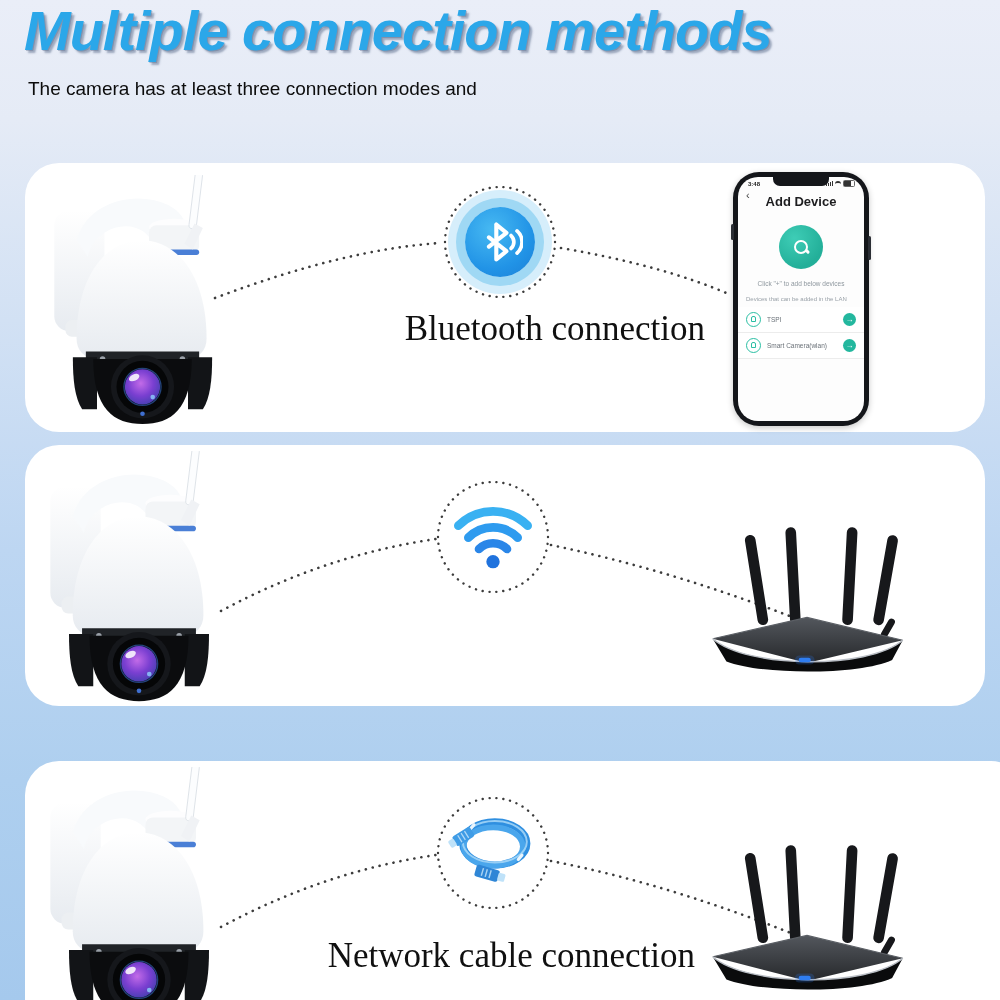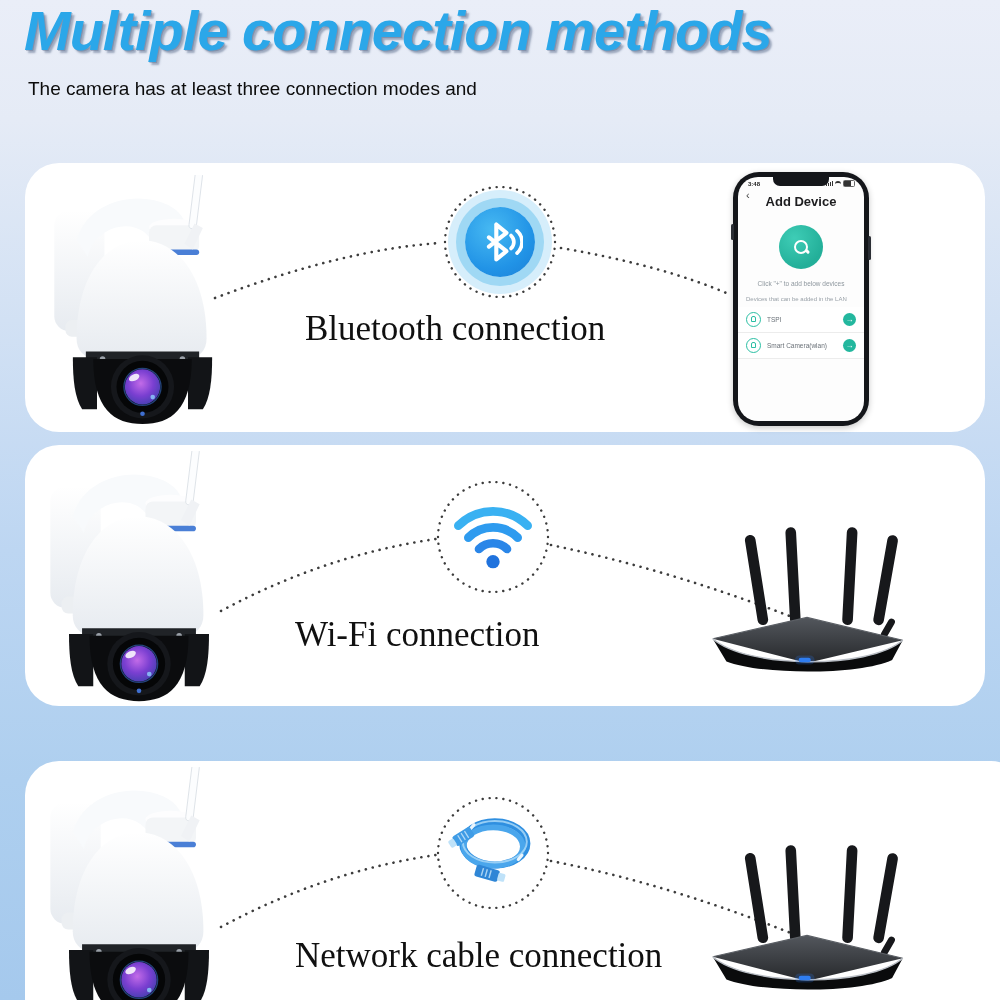--- a/index.html
+++ b/index.html
@@ -19,21 +19,21 @@
   .sub2{position:absolute;left:40px;top:107px;font-size:23px;color:#0c0c0c;white-space:nowrap;}
   
   .panel{position:absolute;left:25px;width:960px;background:#fff;border-radius:34px;}
   #panel-bt{top:163px;height:269px;}
   #panel-wifi{top:445px;height:261px;}
   #panel-cable{top:761px;height:334px;padding-left:40px;}
   .connector{position:absolute;left:0;top:0;pointer-events:none;}
   .dotline{fill:none;stroke:#3c3c3c;stroke-width:2.6;stroke-linecap:round;stroke-dasharray:0.1 7;}
   .dotcircle{fill:none;stroke:#3c3c3c;stroke-width:2.4;stroke-linecap:round;stroke-dasharray:0.1 6.8;}
   .method-label{
-    position:absolute;text-align:left;font-family:"Liberation Serif",serif;
+    position:absolute;text-align:right;font-family:"Liberation Serif",serif;
     font-size:35px;color:#101010;white-space:nowrap;
   }
   
   .bt-badge{
     position:absolute;left:440px;top:44px;width:70px;height:70px;border-radius:50%;
     background:radial-gradient(circle at 38% 32%,#47b9f2 0%,#2193e6 62%,#1b7fd6 100%);
     box-shadow:0 0 0 9px #9fd8f4,0 0 0 17px #d6eefb;
     display:flex;align-items:center;justify-content:center;
   }
   
@@ -229,21 +229,20 @@
     </svg>
     <svg class="cam-svg" style="left:16px;top:6px" width="196" height="252" viewBox="0 0 210 270">
         <use href="#cam"></use>
       </svg>
     <svg style="position:absolute;left:428px;top:58px" width="80" height="68" viewBox="0 0 120 100">
       <path d="M8 33 A 74 74 0 0 1 112 33" stroke="#39b1f2" stroke-width="13" stroke-linecap="round" fill="none"></path>
       <path d="M23 51 A 52 52 0 0 1 97 51" stroke="#2e9bef" stroke-width="13" stroke-linecap="round" fill="none"></path>
       <path d="M39 68 A 30 30 0 0 1 81 68" stroke="#2a86e8" stroke-width="13" stroke-linecap="round" fill="none"></path>
       <circle cx="60" cy="87" r="10" fill="#1f72dd"></circle>
     </svg>
-    <div class="method-label" style="left:270px;top:170px;width:400px">Wi-Fi connection</div>
     <svg style="position:absolute;left:668px;top:78px" width="228" height="160" viewBox="0 0 300 210">
         <use href="#router"></use>
       </svg>
   </div>
 
   <div class="panel" id="panel-cable">
     <svg class="connector" width="960" height="262" viewBox="0 0 960 262">
       <path class="dotline" d="M196,166 Q300,110 411,94"></path>
       <path class="dotline" d="M526,100 Q655,125 800,186"></path>
       <circle class="dotcircle" cx="468" cy="92" r="55"></circle>

